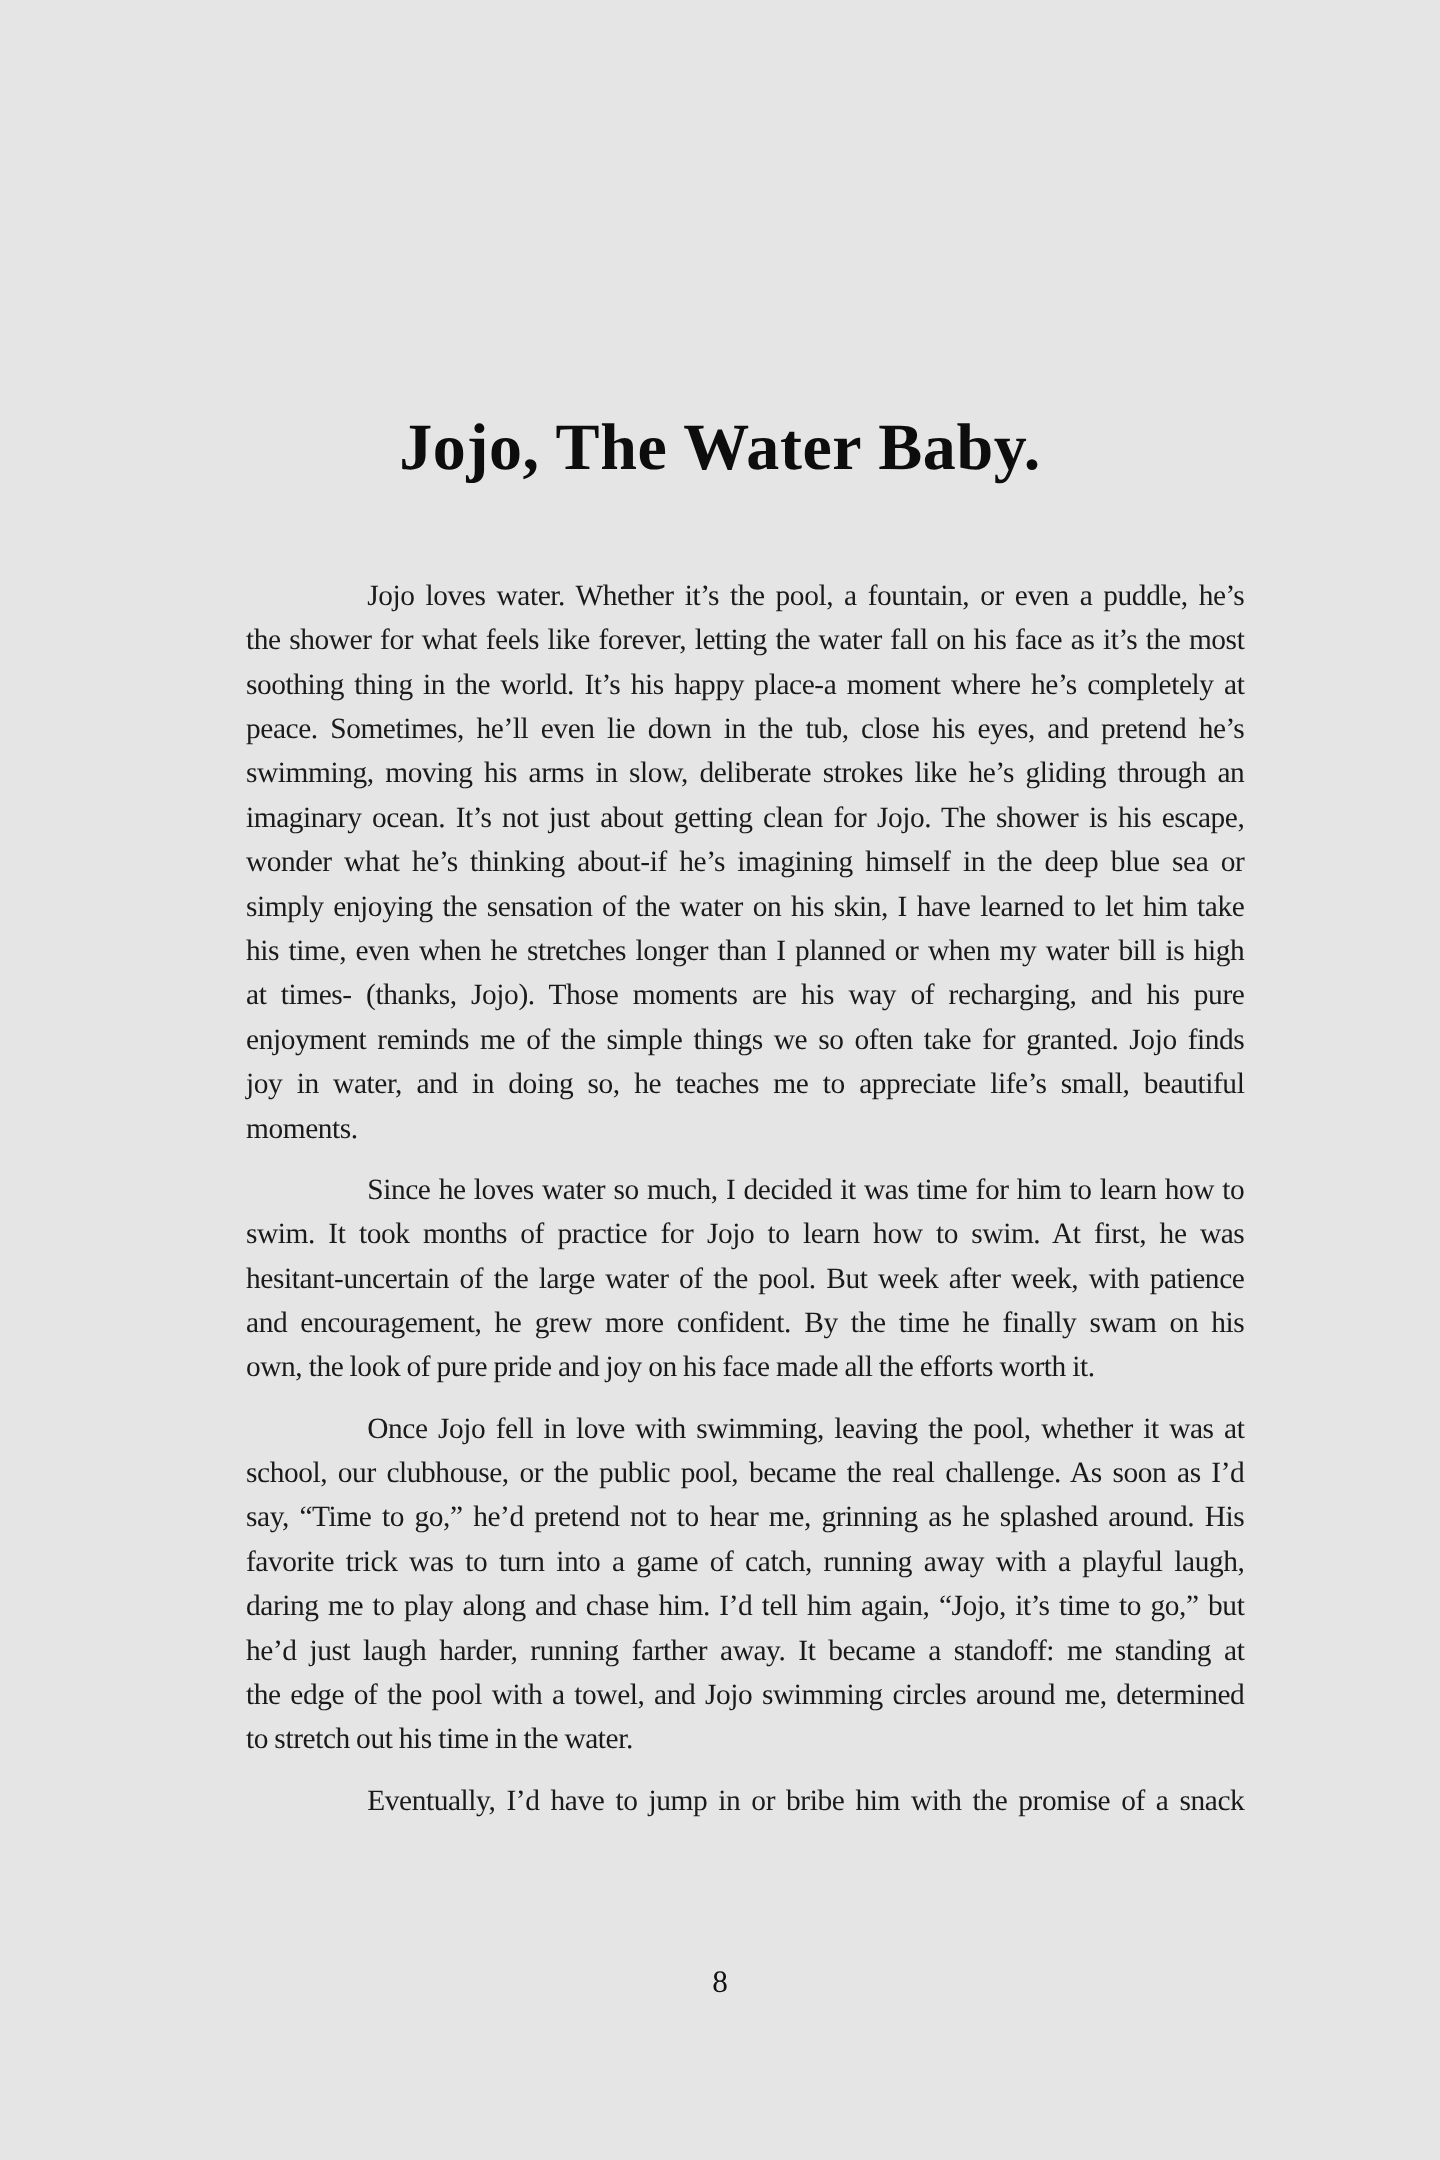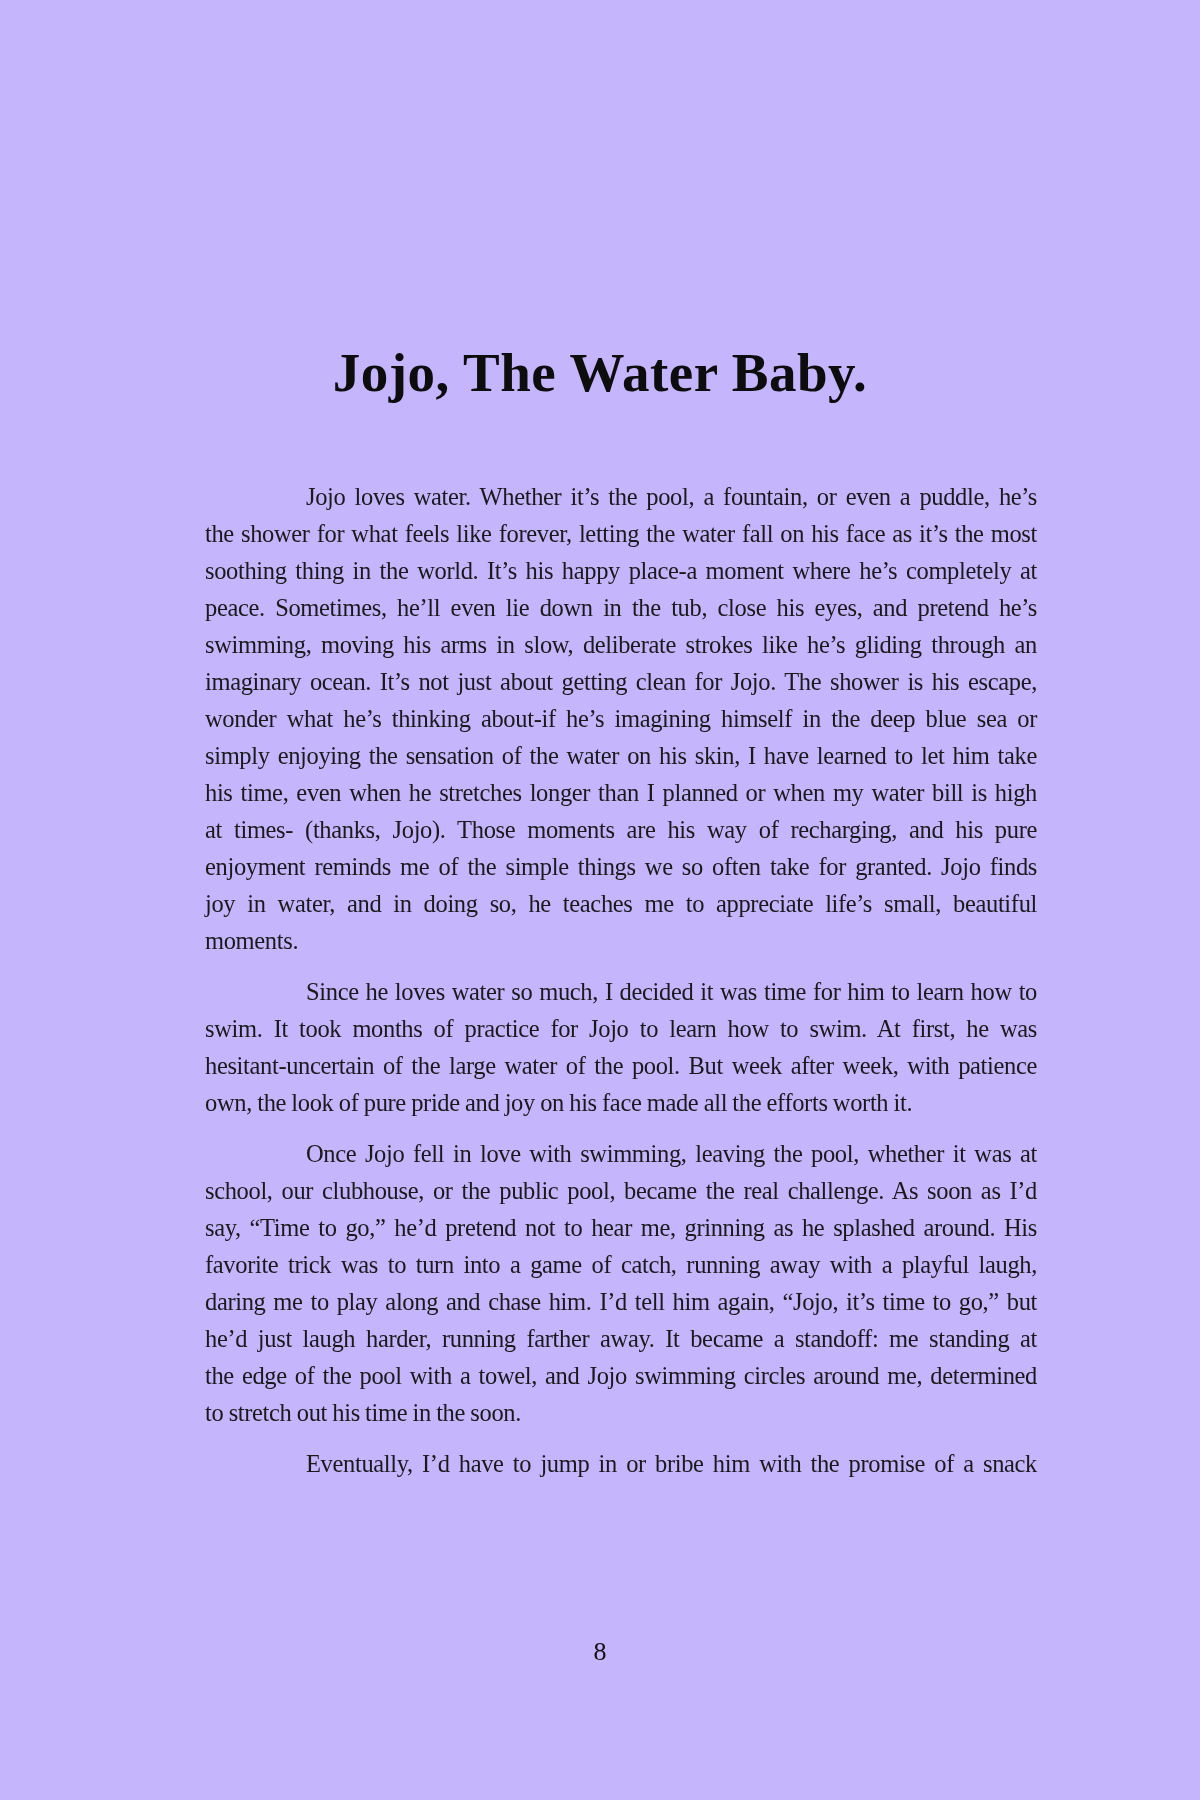--- a/index.html
+++ b/index.html
@@ -12,21 +12,21 @@
     height: 1800px;
     position: relative;
     overflow: hidden;
     color: #111111;
   }
   .page {
     position: absolute;
     left: 0; top: 0;
     width: 1200px;
     height: 1800px;
-    background: #c4b5fd;
+    background: #e5e5e5;
   }
   .title {
     position: absolute;
     left: 0;
     width: 1200px;
     top: 338px;
     text-align: center;
     font-family: "Liberation Serif", "DejaVu Serif", serif;
     font-weight: bold;
     font-size: 55px;
@@ -98,32 +98,33 @@
       <span class="line">at times- (thanks, Jojo). Those moments are his way of recharging, and his pure</span>
       <span class="line">enjoyment reminds me of the simple things we so often take for granted. Jojo finds</span>
       <span class="line">joy in water, and in doing so, he teaches me to appreciate life’s small, beautiful</span>
       <span class="line last">moments.</span>
     </p>
 
     <p class="para">
       <span class="line indent">Since he loves water so much, I decided it was time for him to learn how to</span>
       <span class="line">swim. It took months of practice for Jojo to learn how to swim. At first, he was</span>
       <span class="line">hesitant-uncertain of the large water of the pool. But week after week, with patience</span>
+      <span class="line">and encouragement, he grew more confident. By the time he finally swam on his</span>
       <span class="line last">own, the look of pure pride and joy on his face made all the efforts worth it.</span>
     </p>
 
     <p class="para">
       <span class="line indent">Once Jojo fell in love with swimming, leaving the pool, whether it was at</span>
       <span class="line">school, our clubhouse, or the public pool, became the real challenge. As soon as I’d</span>
       <span class="line">say, “Time to go,” he’d pretend not to hear me, grinning as he splashed around. His</span>
       <span class="line">favorite trick was to turn into a game of catch, running away with a playful laugh,</span>
       <span class="line">daring me to play along and chase him. I’d tell him again, “Jojo, it’s time to go,” but</span>
       <span class="line">he’d just laugh harder, running farther away. It became a standoff: me standing at</span>
       <span class="line">the edge of the pool with a towel, and Jojo swimming circles around me, determined</span>
-      <span class="line last">to stretch out his time in the soon.</span>
+      <span class="line last">to stretch out his time in the water.</span>
     </p>
 
     <p class="para">
       <span class="line indent">Eventually, I’d have to jump in or bribe him with the promise of a snack</span>
     </p>
 
   </div>
 
   <div class="page-number">8</div>
 

